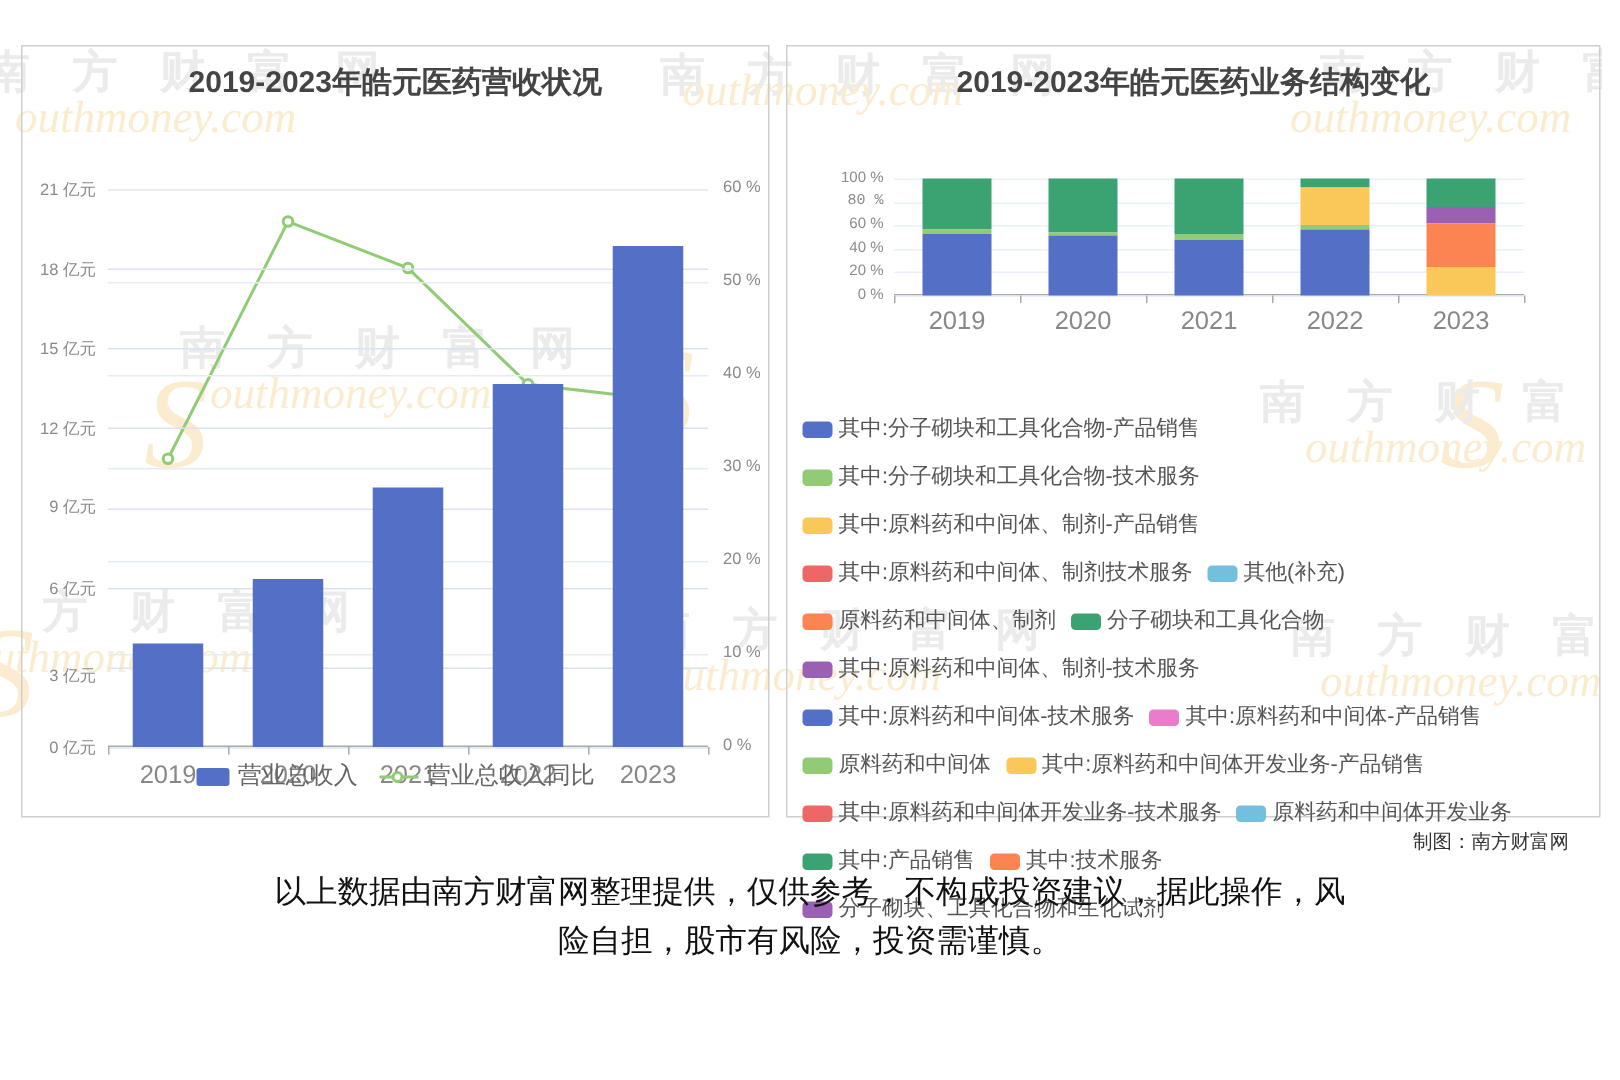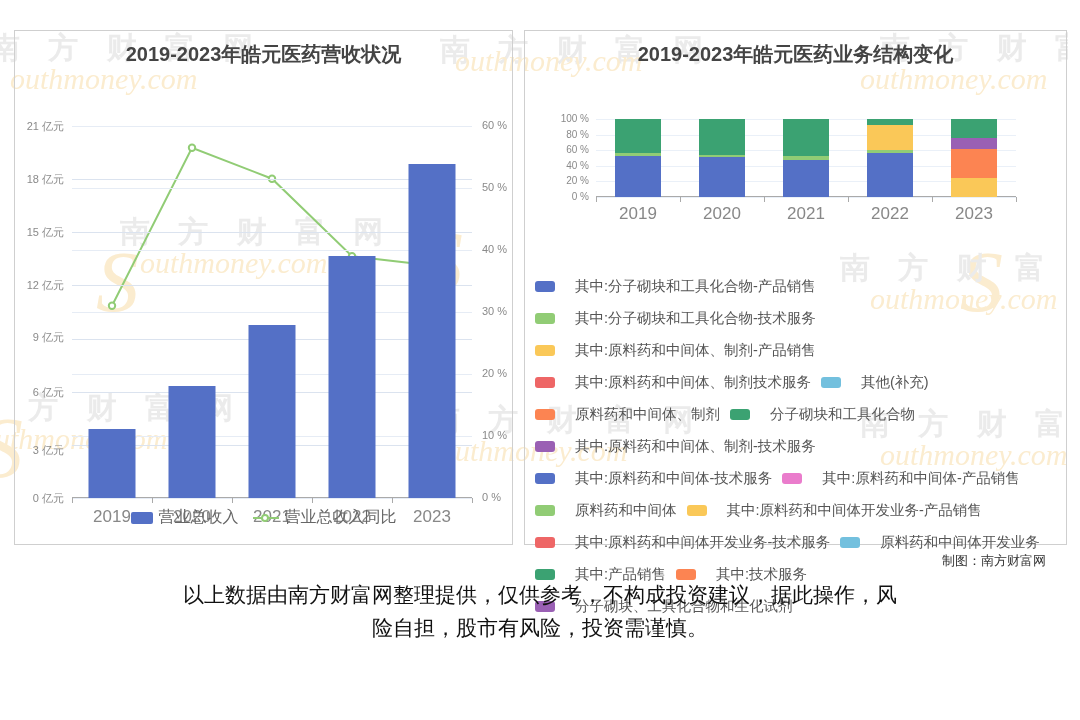--- a/index.html
+++ b/index.html
@@ -68,21 +68,21 @@
            display:flex; flex-direction:column-reverse; }
   .seg { width:100%; }
   .xlabelR { position:absolute; top:calc(100% + 7px); font-size:17px; color:#888; transform:translateX(-50%); }
 
   .legendR {
     position:absolute; left:10px; right:8px; top:245px;
     display:flex; flex-wrap:wrap; align-content:flex-start;
     row-gap:6px; column-gap:10px;
     font-size:14.5px; color:#555; line-height:20px;
   }
-  .legendR .item { display:flex; align-items:center; gap:20px; }
+  .legendR .item { display:flex; align-items:center; gap:4px; }
   .legendR .sw { width:20px; height:11px; border-radius:3px; flex:none; }
   .brk { flex-basis:100%; height:0; }
 
   
   .credit {
     position:absolute; right:22px; top:552px;
     font-size:13px; color:#333; z-index:10;
   }
   .disclaimer {
     position:absolute; left:70px; width:940px; top:578px;
@@ -202,21 +202,21 @@
       <div class="axisline-x"></div>
     <div class="gridlineR" style="top: 78px;"></div>
         <div class="ylabelRR" style="top: 72px;">0 %</div>
         <div class="gridlineR" style="top: 62.4px;"></div>
         <div class="ylabelRR" style="top: 56.4px;">20 %</div>
         <div class="gridlineR" style="top: 46.8px;"></div>
         <div class="ylabelRR" style="top: 40.8px;">40 %</div>
         <div class="gridlineR" style="top: 31.2px;"></div>
         <div class="ylabelRR" style="top: 25.2px;">60 %</div>
         <div class="gridlineR" style="top: 15.6px;"></div>
-        <div class="ylabelRR" style="top: 9.6px;">80 %</div>
+        <div class="ylabelRR" style="top: 9.6px; font-family: Liberation Mono, monospace;">80 %</div>
         <div class="gridlineR" style="top: 0px;"></div>
         <div class="ylabelRR" style="top: -6px;">100 %</div>
         <div class="stack" style="left: 42px;">
           <div class="seg" style="height: 53%; background: rgb(84, 112, 198);"></div>
           <div class="seg" style="height: 4%; background: rgb(145, 204, 117);"></div>
           <div class="seg" style="height: 43%; background: rgb(59, 162, 114);"></div>
         </div>
         <div class="tick-mark" style="left: 0px;"></div>
         <div class="xlabelR" style="left: 42px;">2019</div>
         <div class="stack" style="left: 126px;">

